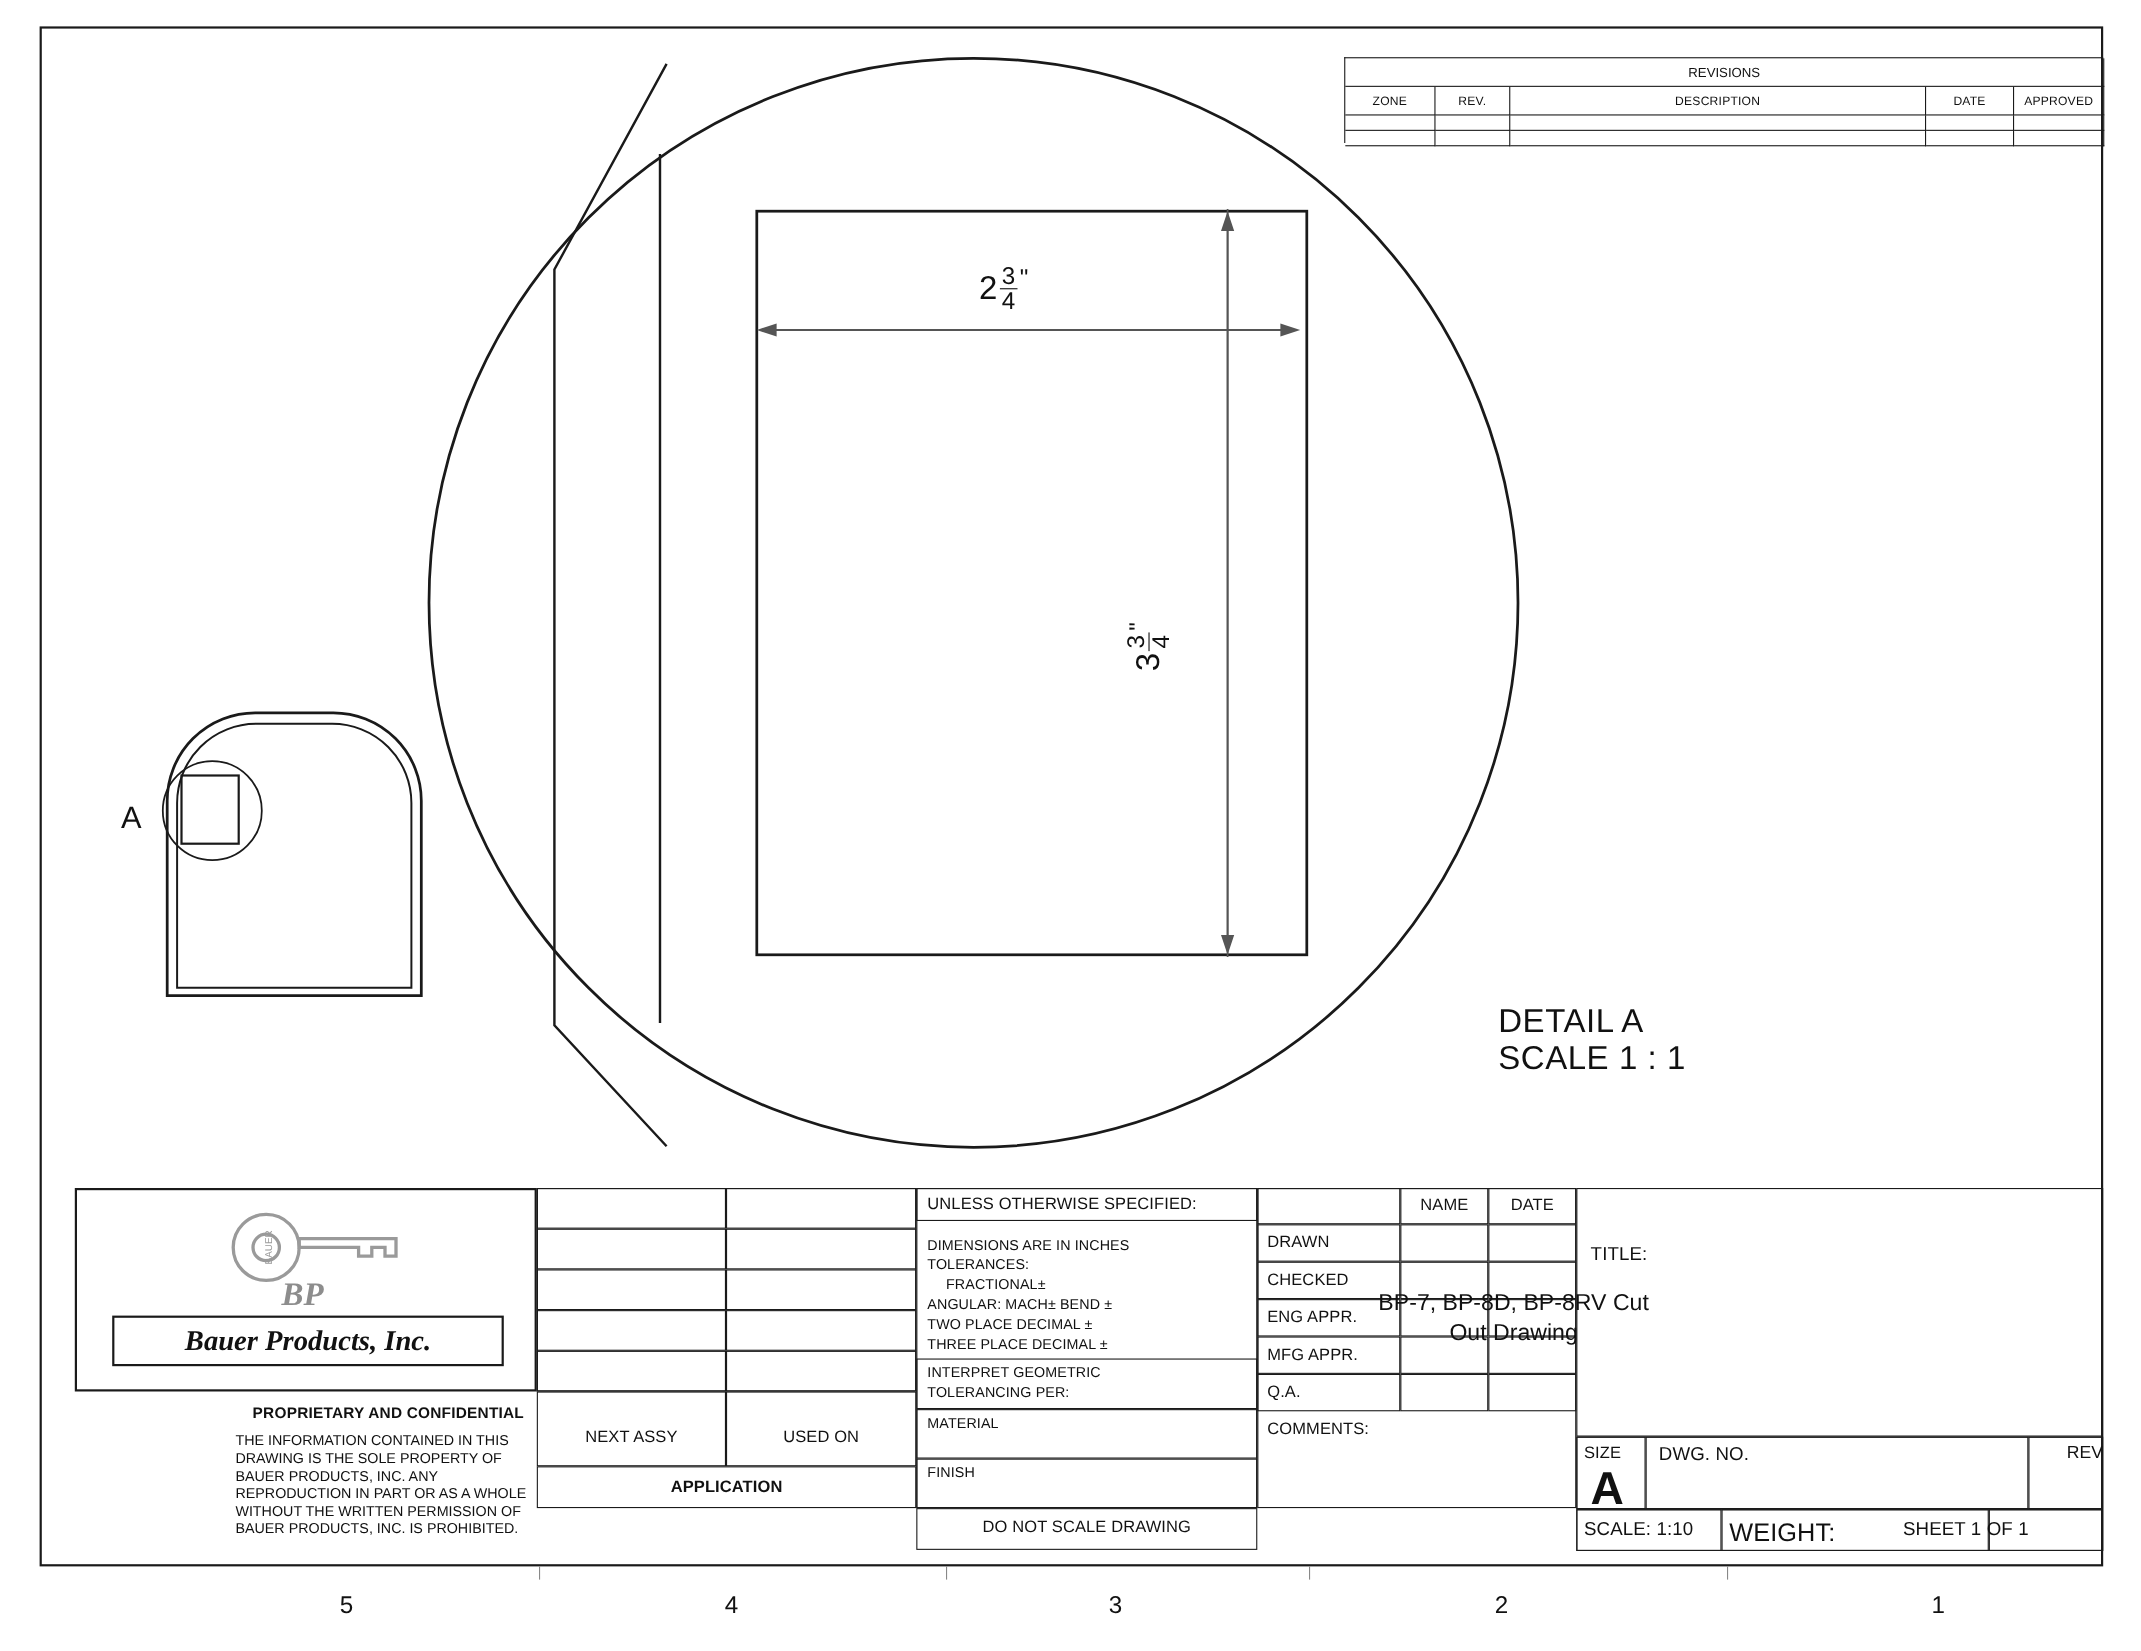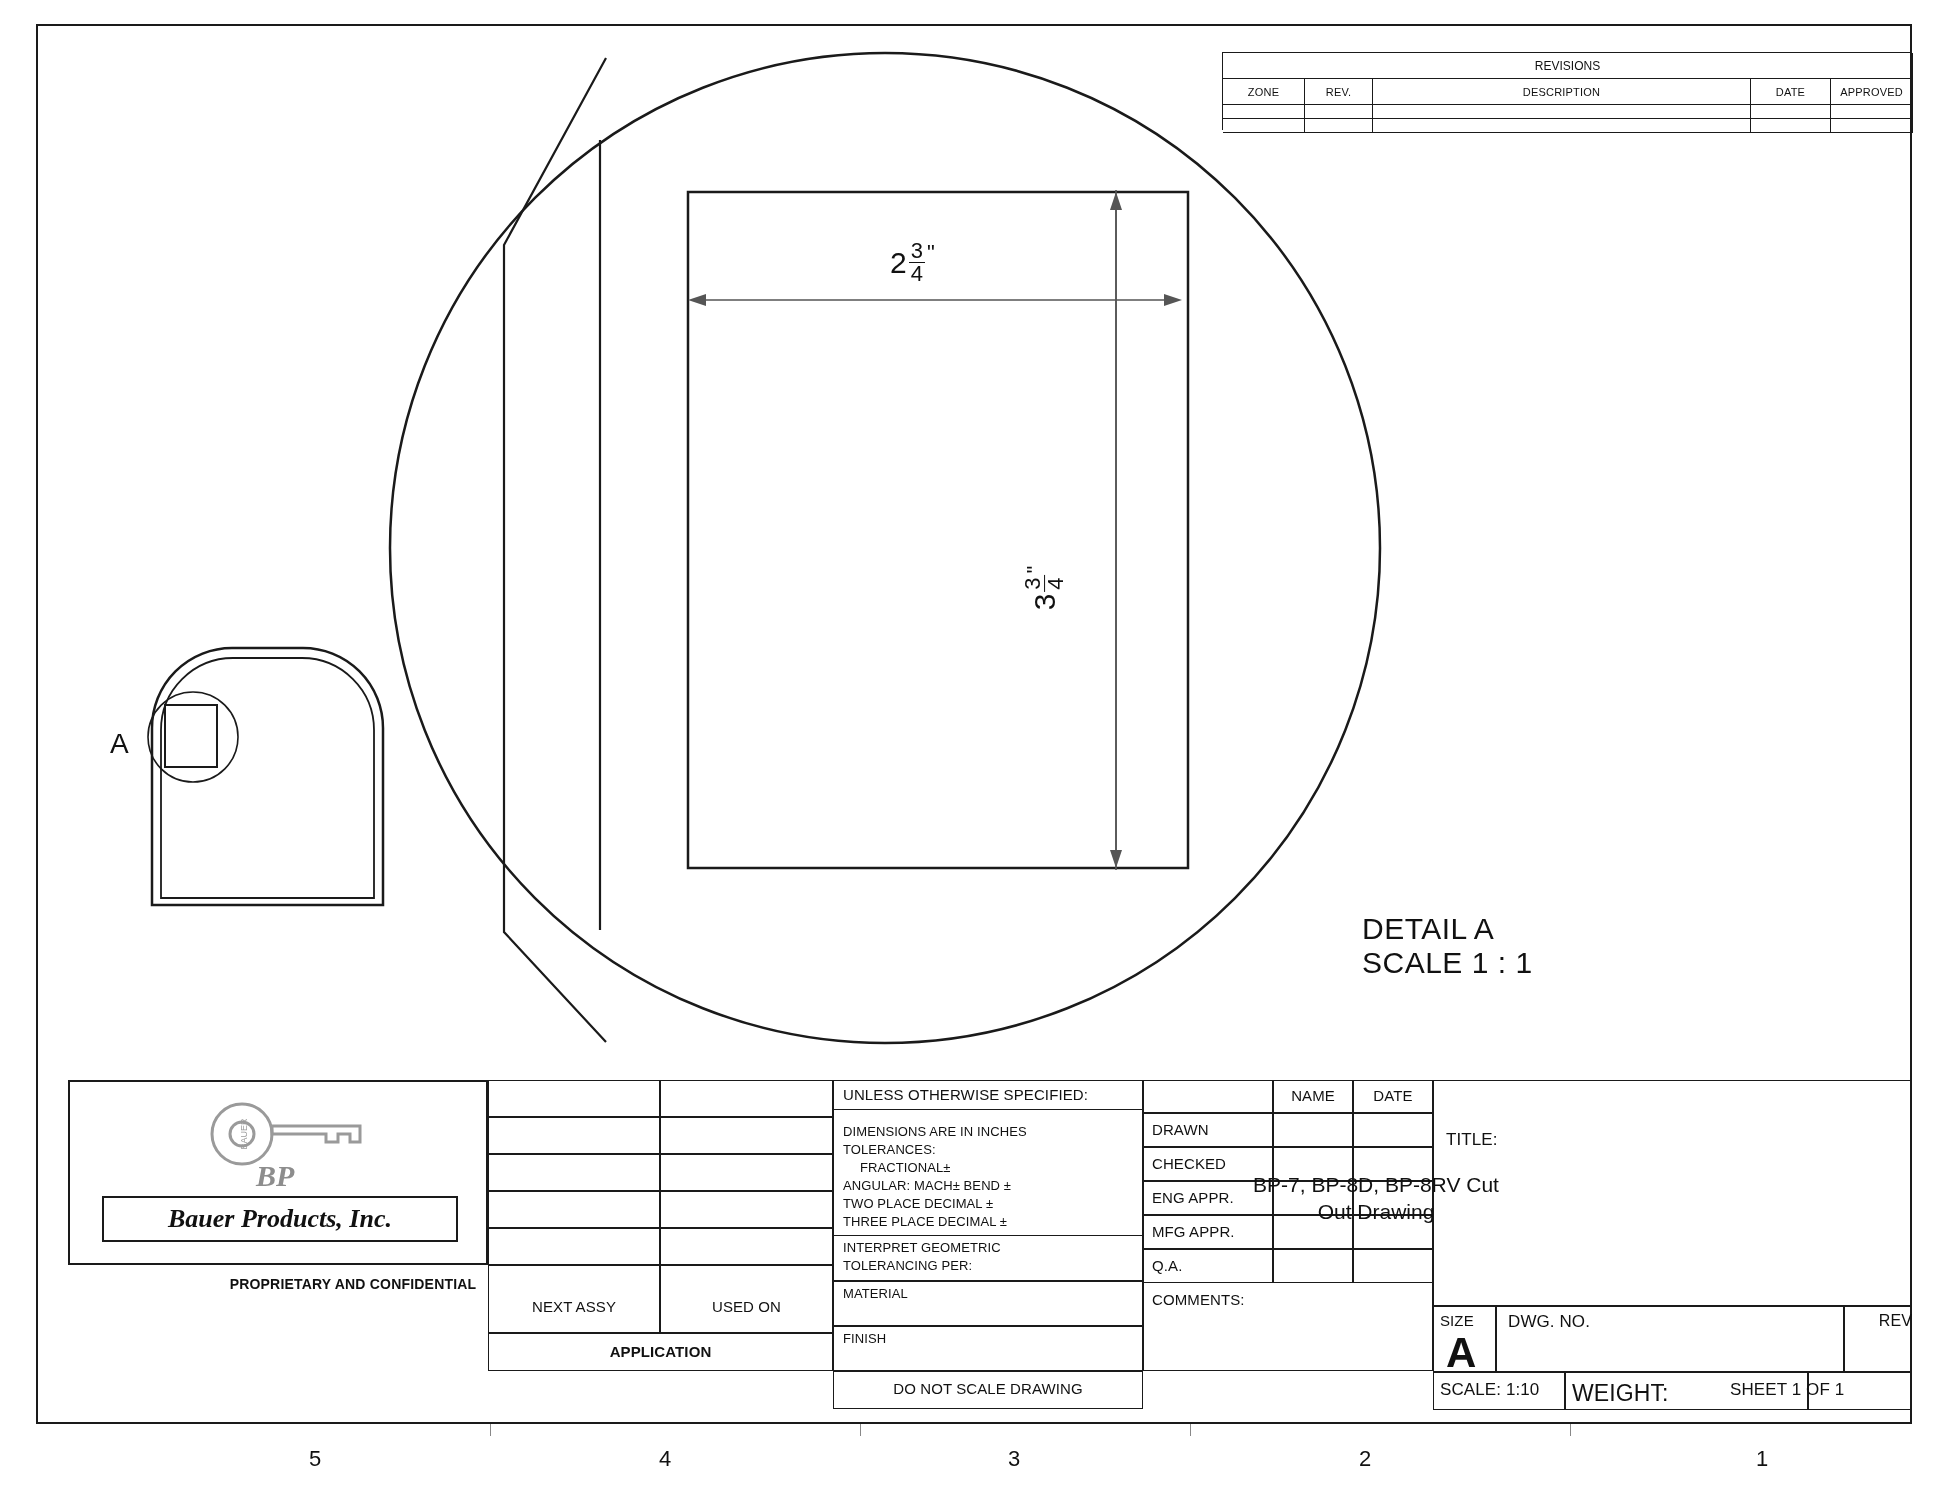--- a/index.html
+++ b/index.html
@@ -334,20 +334,21 @@
           <circle cx="42" cy="40" r="12"></circle>
           <path d="M 72 32 L 160 32 L 160 48 L 150 48 L 150 40 L 138 40 L 138 48 L 126 48 L 126 40 L 72 40 Z"></path>
         </g>
         <text x="42" y="45" font-family="Liberation Sans, sans-serif" font-size="9" fill="#9a9a9a" text-anchor="middle" transform="rotate(-90 42 40)">BAUER</text>
         <text x="56" y="92" font-family="Liberation Serif, serif" font-size="30" font-weight="bold" font-style="italic" fill="#8d8d8d">BP</text>
       </svg>
       <div class="logo-name">Bauer Products, Inc.</div>
     </div>
 
     <div class="prop-title">PROPRIETARY AND CONFIDENTIAL</div>
+    <div class="prop-body">THE INFORMATION CONTAINED IN THIS DRAWING IS THE SOLE PROPERTY OF BAUER PRODUCTS, INC.  ANY REPRODUCTION IN PART OR AS A WHOLE WITHOUT THE WRITTEN PERMISSION OF BAUER PRODUCTS, INC. IS PROHIBITED.</div>
 
     <div class="box" style="left:420px; top:0px;   width:345px; height:185px;"></div>
     <div class="box" style="left:420px; top:0px;   width:172px; height:37px;"></div>
     <div class="box" style="left:420px; top:37px;  width:172px; height:37px;"></div>
     <div class="box" style="left:420px; top:74px;  width:172px; height:37px;"></div>
     <div class="box" style="left:420px; top:111px; width:172px; height:37px;"></div>
     <div class="box" style="left:420px; top:148px; width:172px; height:37px;"></div>
     <div class="box" style="left:592px; top:0px;   width:173px; height:37px;"></div>
     <div class="box" style="left:592px; top:37px;  width:173px; height:37px;"></div>
     <div class="box" style="left:592px; top:74px;  width:173px; height:37px;"></div>

